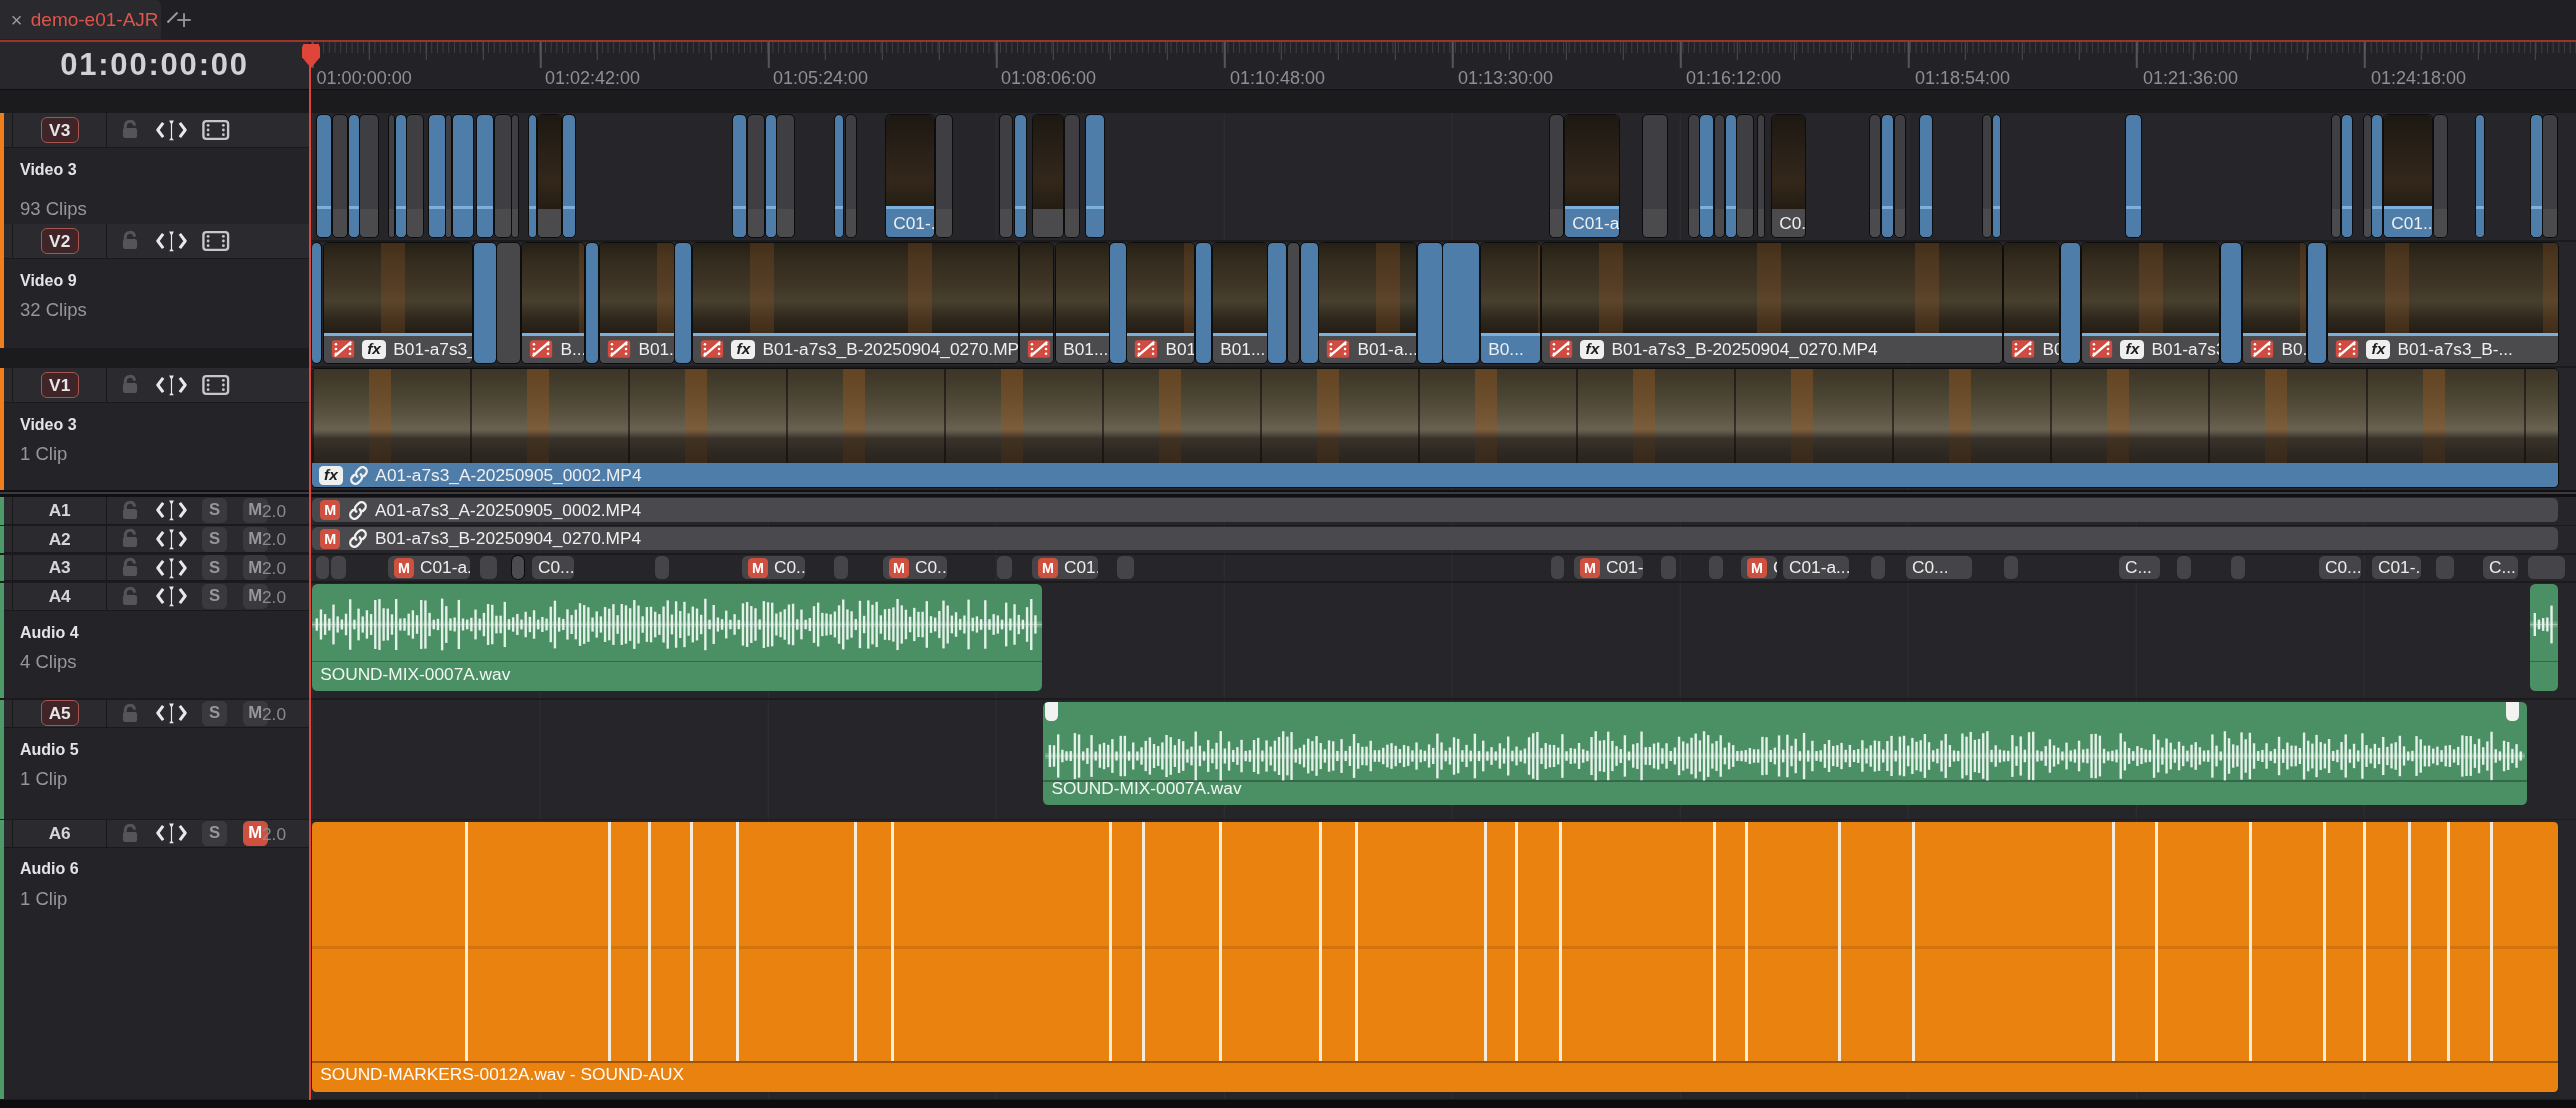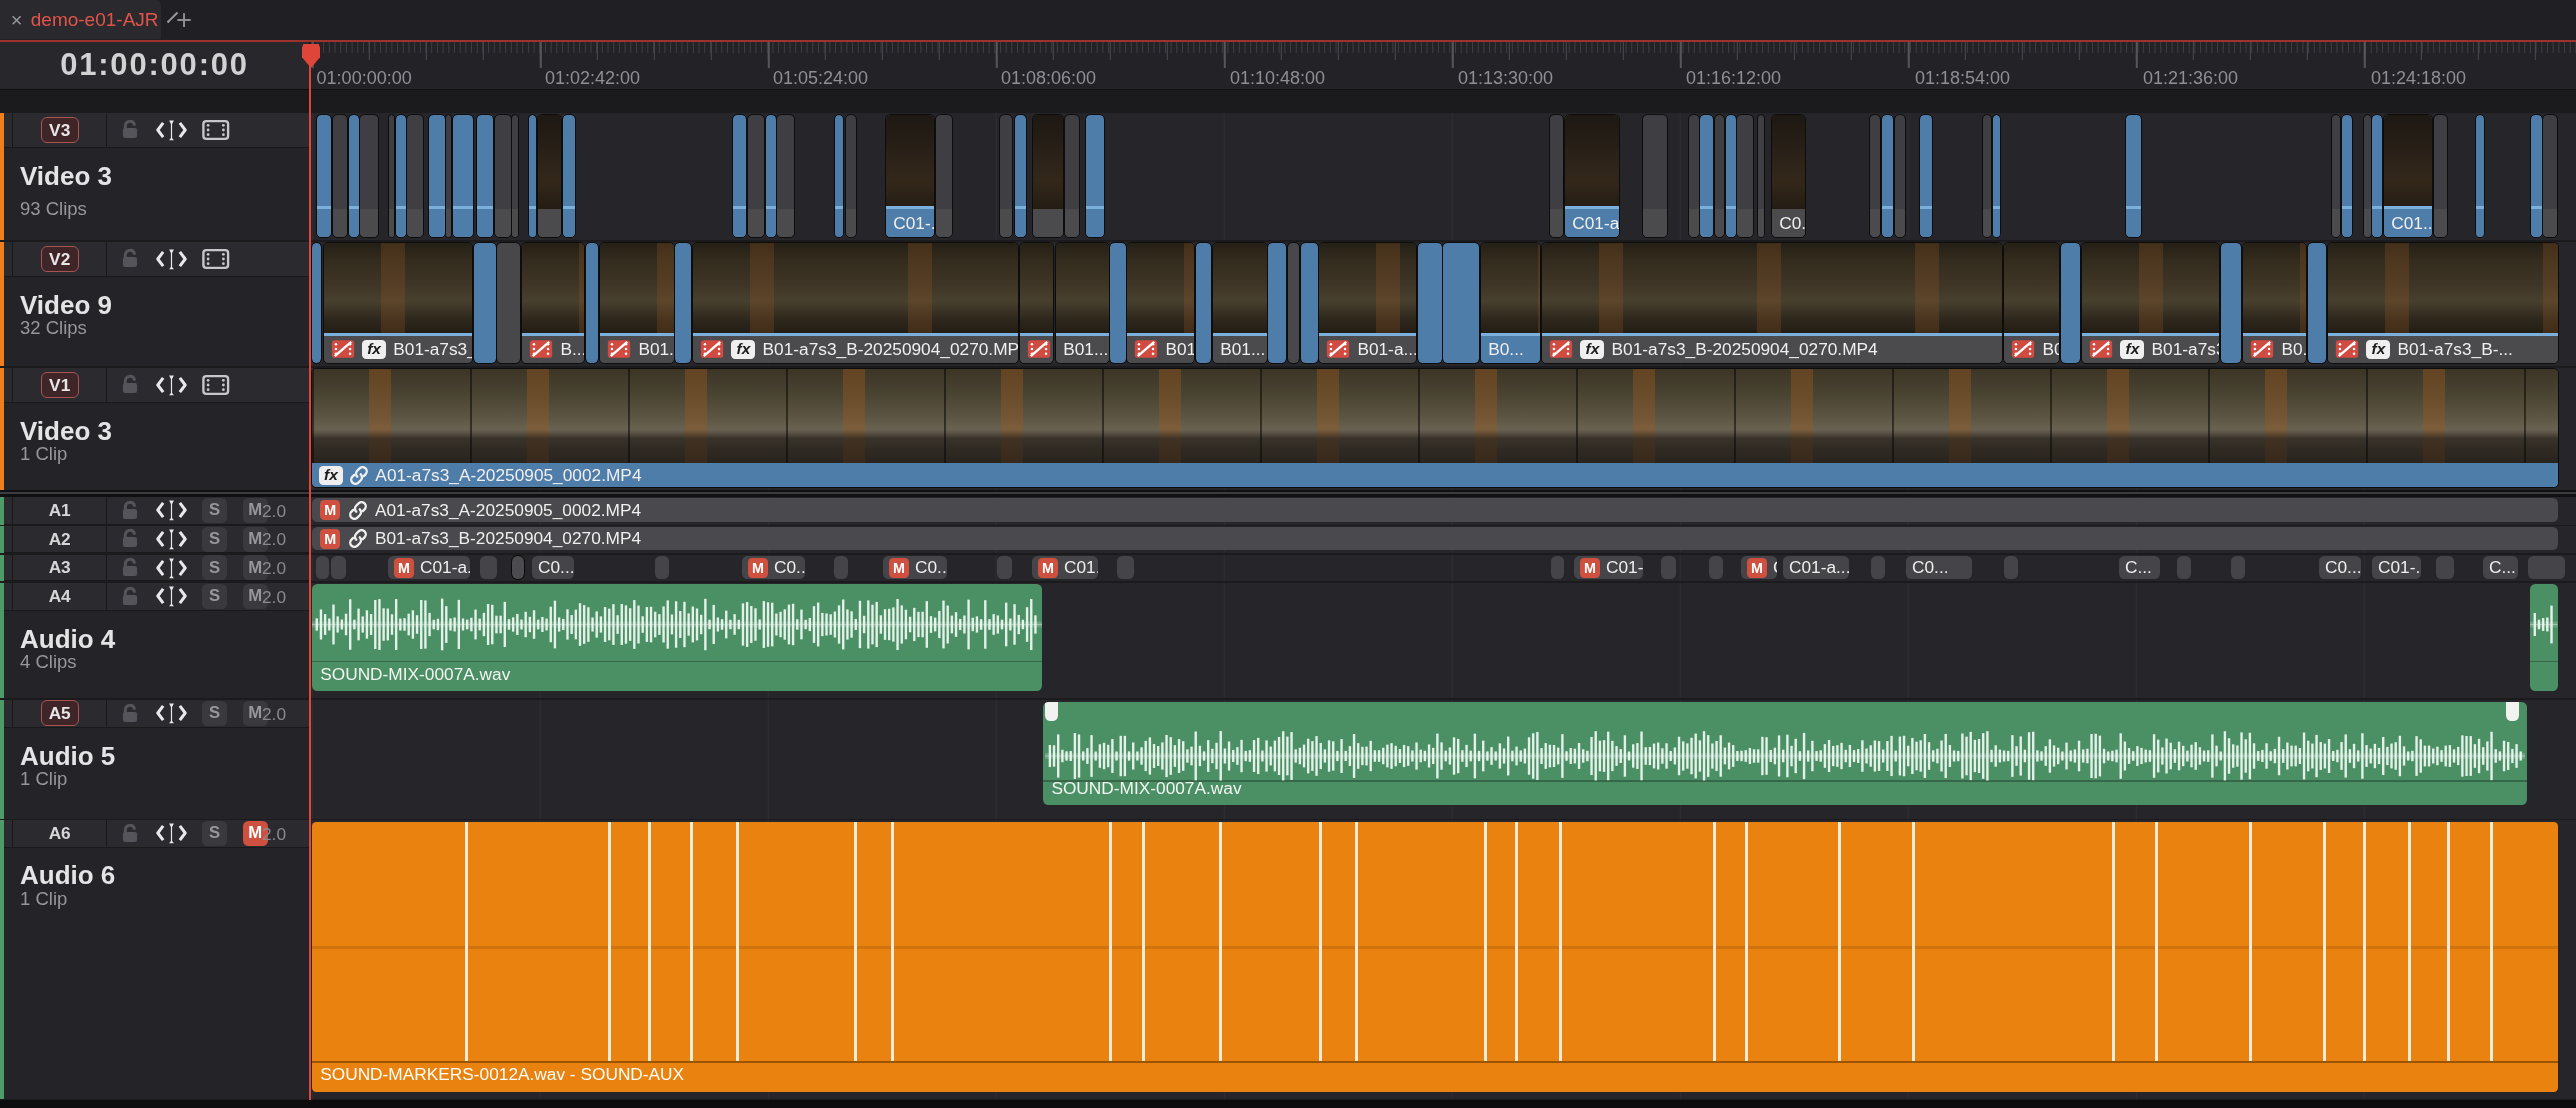--- a/index.html
+++ b/index.html
@@ -33,21 +33,21 @@
   .hstrip{position:absolute;left:0;top:0;width:4.2px;height:100%;}
   .hbar{position:absolute;left:4.2px;top:0;right:0;background:#2b2b2f;border-bottom:1.2px solid #19191b;display:flex;align-items:center;box-sizing:border-box;}
   .hcol-gap{width:9px;height:100%;border-right:1.2px solid #19191b;box-sizing:border-box;}
   .btncol{width:93px;display:flex;align-items:center;justify-content:center;border-right:1.2px solid #19191b;align-self:stretch;}
   .trk-btn{min-width:38px;height:26px;background:#3f2527;border:1.8px solid #a85552;border-radius:6px;color:#e6e6e8;font-weight:bold;font-size:17.3px;display:flex;align-items:center;justify-content:center;box-sizing:border-box;}
   .trk-plain{color:#d6d6d8;font-weight:bold;font-size:17.3px;}
   .iconrow{display:flex;align-items:center;gap:15.5px;padding-left:13px;flex:1;}
   .sm-btn{width:25px;height:25px;border-radius:5.4px;background:#3a3a3e;color:#97979b;font-weight:bold;font-size:16.7px;display:flex;align-items:center;justify-content:center;}
   .sm-btn.on{background:#d0503f;color:#fff;}
   .chan{position:absolute;right:23px;color:#8a8a8e;font-size:17.3px;}
-  .tname{position:absolute;left:20px;color:#e4e4e6;font-weight:bold;font-size:26px;}
+  .tname{position:absolute;left:20px;color:#e4e4e6;font-weight:bold;font-size:16px;}
   .tcount{position:absolute;left:20px;color:#97979b;font-size:18.5px;}
   .lane{position:absolute;left:310px;width:2266px;background:#26262a;overflow:hidden;
     background-image:repeating-linear-gradient(90deg,rgba(255,255,255,0.035) 0 1.2px,transparent 1.2px 228px);
     background-position:1.8px 0;}
   .section-divider{position:absolute;left:0;width:2576px;background:linear-gradient(180deg,#101012 0 30%,#3c3c40 30% 55%,#101012 55% 100%);}
   .bottom-strip{position:absolute;left:0;top:1100px;width:2576px;height:8.4px;background:#0d0d0f;}
   
   .clip{position:absolute;border-radius:4.2px;box-sizing:border-box;overflow:hidden;outline:1.2px solid #0d0d0e;}
   .clip .lbl{position:absolute;left:0;right:0;bottom:0;display:flex;align-items:center;gap:7.2px;padding:0 7.2px;white-space:nowrap;overflow:hidden;}
   .lbl-text{color:#efefef;font-size:17.3px;white-space:nowrap;}
@@ -347,21 +347,21 @@
           <div class="blueline" style="bottom: 27.5px;"></div>
         </div>
         <div class="clip" style="left: 2221px; top: 1.8px; width: 10.7px; height: 122px; background: rgb(79, 125, 169);">
           <div class="lbl" style="height: 27.5px; background: rgb(79, 125, 169);"></div>
           <div class="blueline" style="bottom: 27.5px;"></div>
         </div>
         <div class="clip" style="left: 2233px; top: 1.8px; width: 14.3px; height: 122px; background: rgb(63, 63, 67);">
           <div class="lbl" style="height: 27.5px; background: rgb(75, 75, 78);"></div>
         </div>
       </div>
-      <div class="hcell" style="top: 242px; height: 124px;">
+      <div class="hcell" style="top: 224px; height: 124px;">
         <div class="hstrip" style="background: rgb(238, 127, 28);"></div>
         <div class="hbar" style="height: 35px;">
           <div class="hcol-gap"></div>
           <div class="btncol">
             <div class="trk-btn">V2</div>
           </div>
           <div class="iconrow">
             <span style="display: inline-flex; align-items: center; flex: 0 0 auto;">
               <svg width="20" height="21.5" viewBox="0 0 34 36">
                 <path d="M9 16 V11 a8 8 0 0 1 15.5-2" fill="none" stroke="#54545a" stroke-width="5" stroke-linecap="round"></path>

